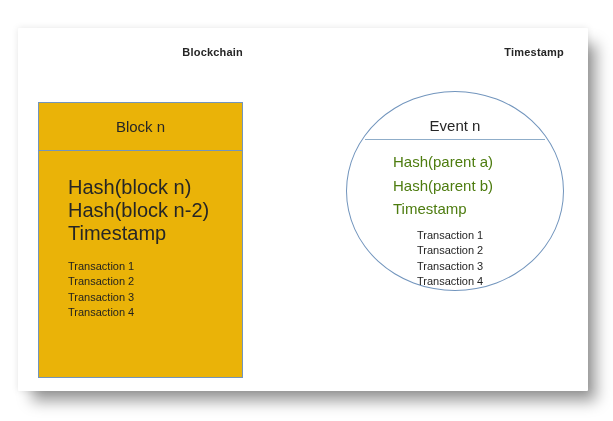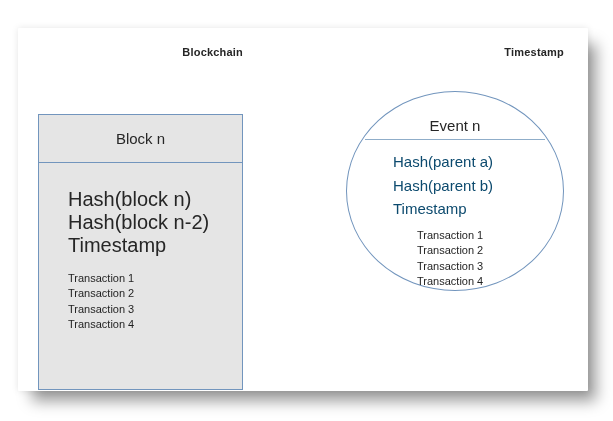--- a/index.html
+++ b/index.html
@@ -41,25 +41,25 @@
     letter-spacing: 0.2px;
     font-weight: bold;
   }
   .col-title.left  { left: 20px;  width: 205px; }
   .col-title.right { left: 328px; width: 218px; }
 
   
   .block-rect {
     position: absolute;
     left: 20px;
-    top: 86px;
+    top: 74px;
     width: 203px;
     height: 274px;
     border: 1px solid #7295bd;
-    background: #e5e5e5;
+    background: #eab308;
   }
   .block-header {
     height: 47px;
     border-bottom: 1px solid #7295bd;
     display: flex;
     align-items: center;
     justify-content: center;
     font-size: 15px;
     color: #262626;
   }
@@ -103,21 +103,21 @@
     width: 180px;
     height: 0;
     border-top: 1px solid #8fadc9;
   }
   .event-fields {
     position: absolute;
     left: 46px;
     top: 58px;
     font-size: 15px;
     line-height: 23.5px;
-    color: #0c4a6e;
+    color: #4d7c0f;
   }
   .event-txns {
     position: absolute;
     left: 70px;
     top: 136px;
     font-size: 11px;
     line-height: 15.4px;
     color: #1f1f1f;
   }
 </style>

